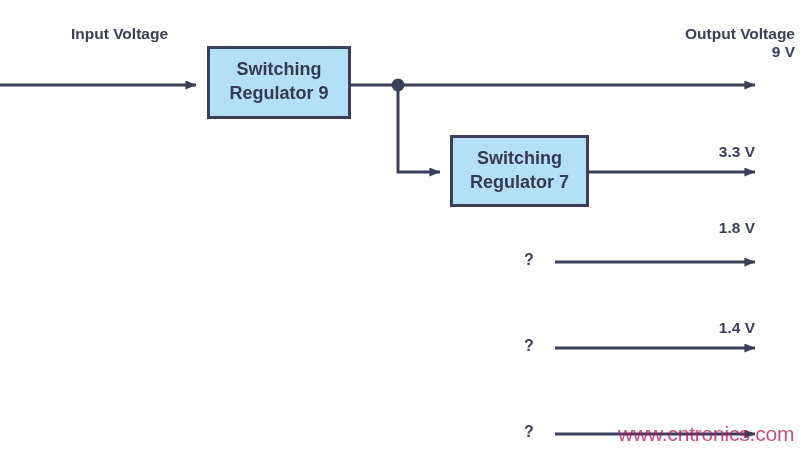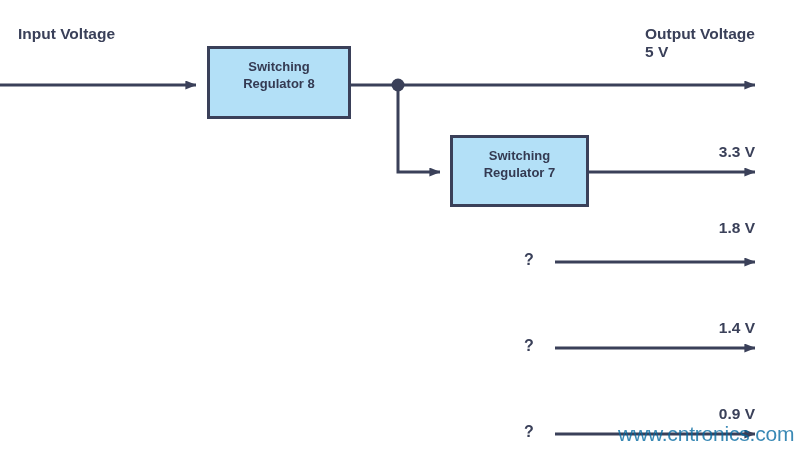--- a/index.html
+++ b/index.html
@@ -27,46 +27,46 @@
   .lbl {
     position: absolute;
     color: #3a4059;
     font-weight: bold;
     font-family: "Liberation Sans", sans-serif;
     white-space: nowrap;
     line-height: 1.18;
   }
   .lbl-title {
     font-size: 15.5px;
-    text-align: left;
+    text-align: right;
   }
   .lbl-volt {
     font-size: 15.5px;
     text-align: right;
   }
   .lbl-q {
     font-size: 16px;
     color: #3a4059;
   }
   .box-text {
     position: absolute;
     color: #343a52;
     font-weight: bold;
-    font-size: 13px;
+    font-size: 18px;
     font-family: "Liberation Sans", sans-serif;
     text-align: center;
     line-height: 1.32;
     white-space: nowrap;
   }
   .watermark {
     position: absolute;
     font-family: "Liberation Sans", sans-serif;
     font-size: 21px;
     font-weight: normal;
-    color: #0369a1;
+    color: #be185d;
     opacity: 0.78;
     letter-spacing: -0.2px;
     white-space: nowrap;
     pointer-events: none;
   }
 </style>
 </head>
 <body>
 
 <div id="diagram-root">
@@ -98,39 +98,38 @@
 
     <rect x="451.5" y="136.5" width="136" height="69" fill="#b3e0f7" stroke="#3a4059" stroke-width="3"></rect>
   </svg>
 
   <div class="lbl lbl-title" style="left:18px; top:25px; width:150px;">
     <div>Input Voltage</div>
   </div>
 
   <div class="box-text" style="left:208px; top:58px; width:142px;">
     <div>Switching</div>
-    <div>Regulator 8</div>
+    <div>Regulator 9</div>
   </div>
 
   <div class="box-text" style="left:451px; top:147px; width:137px;">
     <div>Switching</div>
     <div>Regulator 7</div>
   </div>
 
   <div class="lbl lbl-title" style="left:645px; top:25px; width:150px;">
     <div>Output Voltage</div>
-    <div>5 V</div>
+    <div>9 V</div>
   </div>
 
   <div class="lbl lbl-volt" style="left:645px; top:143px; width:110px;">3.3 V</div>
 
   <div class="lbl lbl-volt" style="left:645px; top:219px; width:110px;">1.8 V</div>
   <div class="lbl lbl-q" style="left:524px; top:251px;">?</div>
 
   <div class="lbl lbl-volt" style="left:645px; top:319px; width:110px;">1.4 V</div>
   <div class="lbl lbl-q" style="left:524px; top:337px;">?</div>
 
-  <div class="lbl lbl-volt" style="left:645px; top:405px; width:110px;">0.9 V</div>
   <div class="lbl lbl-q" style="left:524px; top:423px;">?</div>
 
   <div class="watermark" style="left:618px; top:422px;">www.cntronics.com</div>
 
 </div>
 
 </body></html>

